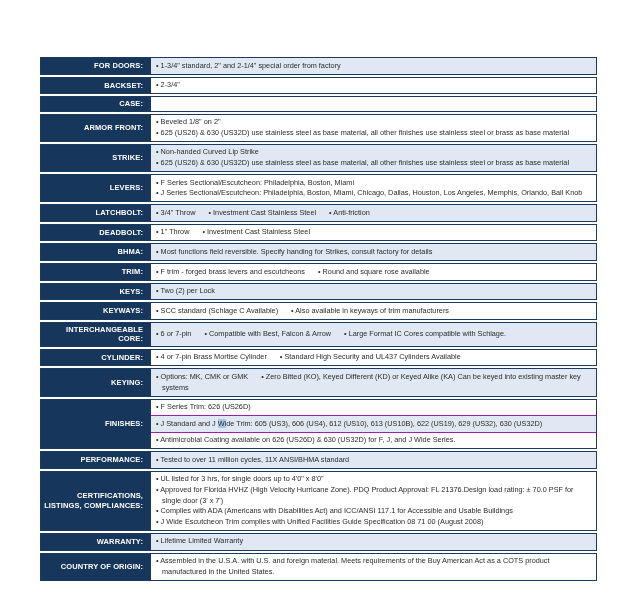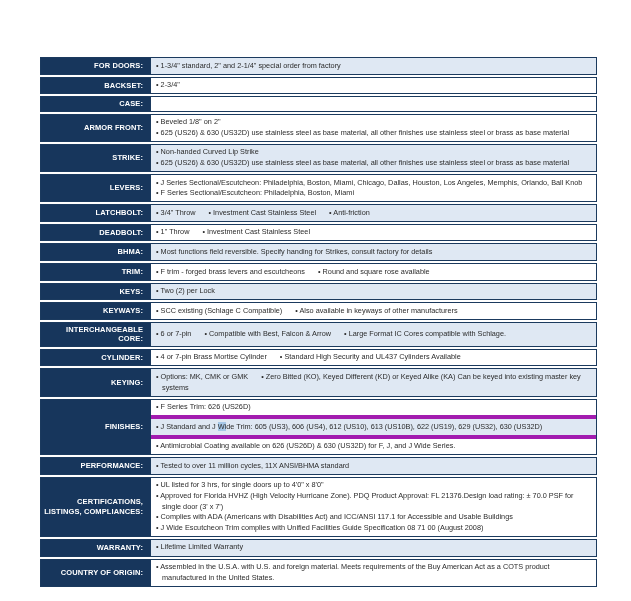--- a/index.html
+++ b/index.html
@@ -58,21 +58,21 @@
   .subrow {
     flex: 1 1 auto;
     background: #ffffff;
     padding: 2.5px 4px 2.5px 5px;
     display: flex;
     flex-direction: column;
     justify-content: center;
     min-height: 10.5px;
   }
   .subrow.tinted { background: #dfe8f3; }
-  .subrow + .subrow { border-top: 4px solid #a21caf; }
+  .subrow + .subrow { border-top: 1px solid #a21caf; }
   .content-line {
     font-size: 7.3px;
     line-height: 10.6px;
     color: #2b2b2b;
     padding-left: 6px;
     text-indent: -6px;
   }
   .seg { margin-right: 13px; }
   .seg:last-child { margin-right: 0; }
   .sel-highlight { background: #a6c8e8; }
@@ -116,22 +116,22 @@
           <div class="subrow tinted">
             <div class="content-line"><span class="seg">• Non-handed Curved Lip Strike</span></div>
             <div class="content-line"><span class="seg">• 625 (US26) &amp; 630 (US32D) use stainless steel as base material, all other finishes use stainless steel or brass as base material</span></div>
           </div>
         </div>
       </div>
       <div class="spec-row">
         <div class="label-cell">LEVERS:</div>
         <div class="content-cell">
           <div class="subrow">
+            <div class="content-line"><span class="seg">• F Series Sectional/Escutcheon: Philadelphia, Boston, Miami</span></div>
             <div class="content-line"><span class="seg">• J Series Sectional/Escutcheon: Philadelphia, Boston, Miami, Chicago, Dallas, Houston, Los Angeles, Memphis, Orlando, Ball Knob</span></div>
-            <div class="content-line"><span class="seg">• F Series Sectional/Escutcheon: Philadelphia, Boston, Miami</span></div>
           </div>
         </div>
       </div>
       <div class="spec-row">
         <div class="label-cell">LATCHBOLT:</div>
         <div class="content-cell">
           <div class="subrow tinted">
             <div class="content-line"><span class="seg">• 3/4" Throw</span><span class="seg">• Investment Cast Stainless Steel</span><span class="seg">• Anti-friction</span></div>
           </div>
         </div>
@@ -165,21 +165,21 @@
         <div class="content-cell">
           <div class="subrow tinted">
             <div class="content-line"><span class="seg">• Two (2) per Lock</span></div>
           </div>
         </div>
       </div>
       <div class="spec-row">
         <div class="label-cell">KEYWAYS:</div>
         <div class="content-cell">
           <div class="subrow">
-            <div class="content-line"><span class="seg">• SCC existing (Schlage C Compatible)</span><span class="seg">• Also available in keyways of other manufacturers</span></div>
+            <div class="content-line"><span class="seg">• SCC standard (Schlage C Available)</span><span class="seg">• Also available in keyways of trim manufacturers</span></div>
           </div>
         </div>
       </div>
       <div class="spec-row">
         <div class="label-cell">INTERCHANGEABLE CORE:</div>
         <div class="content-cell">
           <div class="subrow tinted">
             <div class="content-line"><span class="seg">• 6 or 7-pin</span><span class="seg">• Compatible with Best, Falcon &amp; Arrow</span><span class="seg">• Large Format IC Cores compatible with Schlage.</span></div>
           </div>
         </div>

